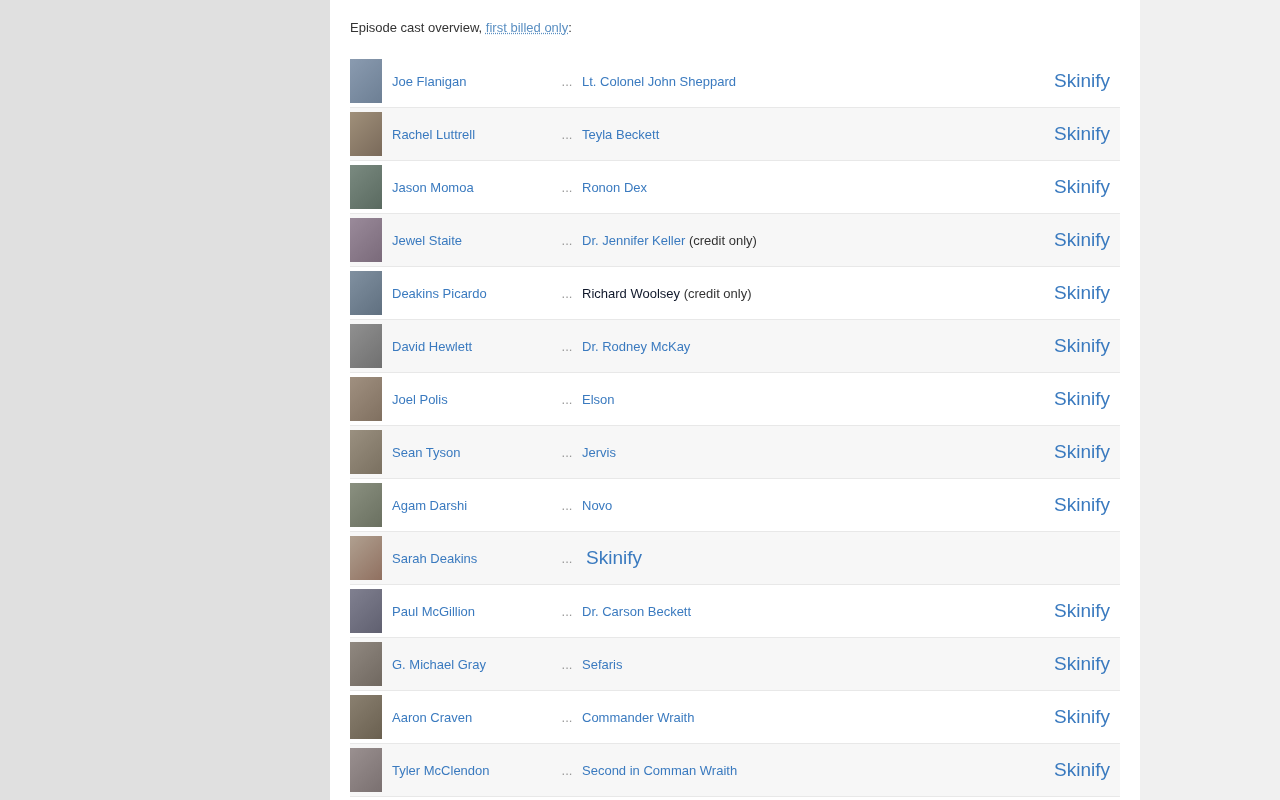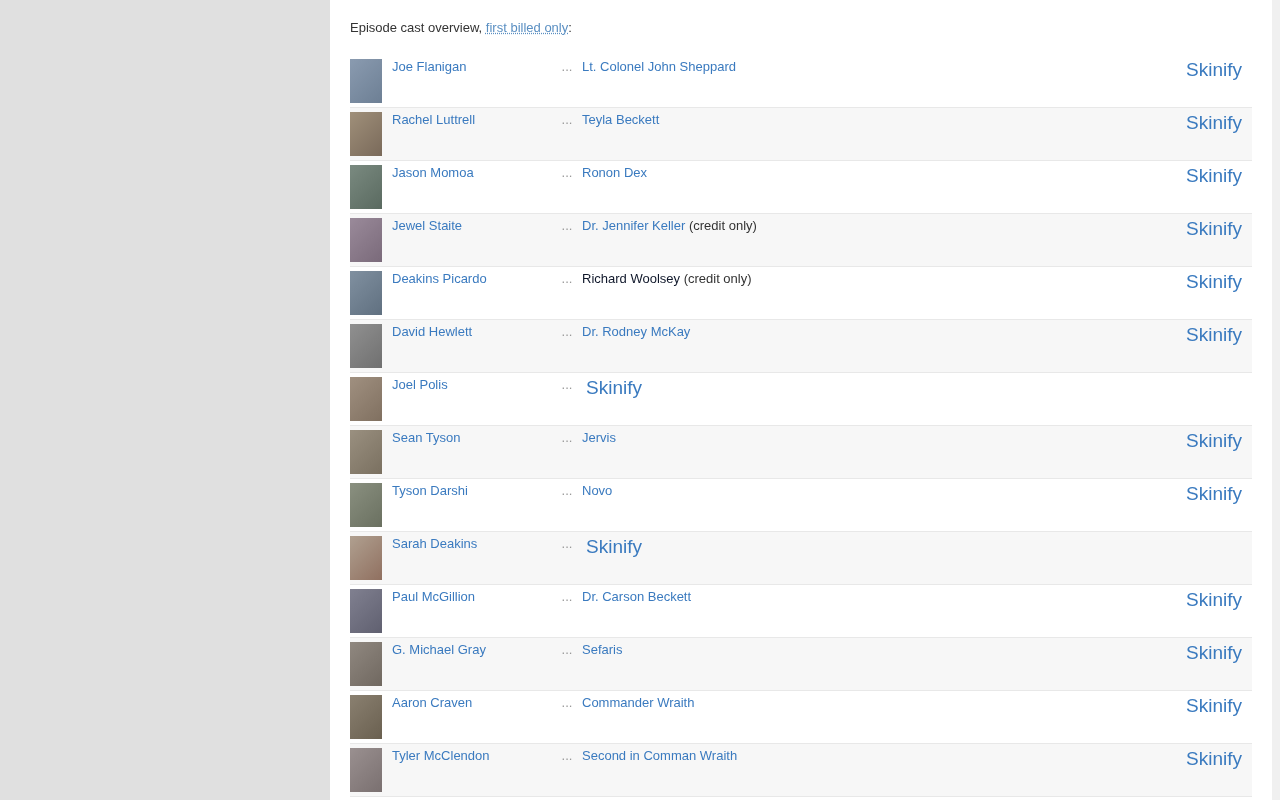--- a/index.html
+++ b/index.html
@@ -6,21 +6,21 @@
     body {
       font-family: Arial, sans-serif;
       font-size: 14px;
       background: #f0f0f0;
       width: 1280px;
       height: 800px;
       overflow: hidden;
     }
     .page-wrapper {
       display: flex;
-      width: 1272px;
+      width: 1140px;
       height: 800px;
       background: #e8e8e8;
     }
     .left-sidebar {
       width: 330px;
       background: #e0e0e0;
       flex-shrink: 0;
     }
     .main-content {
       flex: 1;
@@ -34,20 +34,21 @@
       margin-bottom: 12px;
       padding-bottom: 8px;
     }
     .episode-header .highlight {
       color: #5a8fc2;
       text-decoration: underline;
       text-decoration-style: dotted;
     }
     .cast-row {
       display: flex;
+      align-items: center;
       border-bottom: 1px solid #e8e8e8;
       padding: 4px 0;
       min-height: 48px;
     }
     .cast-row:nth-child(even) {
       background: #f7f7f7;
     }
     .cast-row:nth-child(odd) {
       background: #fff;
     }
@@ -159,32 +160,33 @@
           <div class="actor-thumb thumb-6"></div>
           <span class="actor-name">David Hewlett</span>
           <span class="ellipsis">...</span>
           <span class="char-name">Dr. Rodney McKay</span>
           <span class="skinify-btn">Skinify</span>
         </div>
         <div class="cast-row">
           <div class="actor-thumb thumb-7"></div>
           <span class="actor-name">Joel Polis</span>
           <span class="ellipsis">...</span>
+          <span class="char-name">Elson</span>
           <span class="skinify-btn">Skinify</span>
         </div>
         <div class="cast-row">
           <div class="actor-thumb thumb-8"></div>
           <span class="actor-name">Sean Tyson</span>
           <span class="ellipsis">...</span>
           <span class="char-name">Jervis</span>
           <span class="skinify-btn">Skinify</span>
         </div>
         <div class="cast-row">
           <div class="actor-thumb thumb-9"></div>
-          <span class="actor-name">Tyson Darshi</span>
+          <span class="actor-name">Agam Darshi</span>
           <span class="ellipsis">...</span>
           <span class="char-name">Novo</span>
           <span class="skinify-btn">Skinify</span>
         </div>
         <div class="cast-row">
           <div class="actor-thumb thumb-10"></div>
           <span class="actor-name">Sarah Deakins</span>
           <span class="ellipsis">...</span>
           <span class="skinify-btn">Skinify</span>
         </div>

